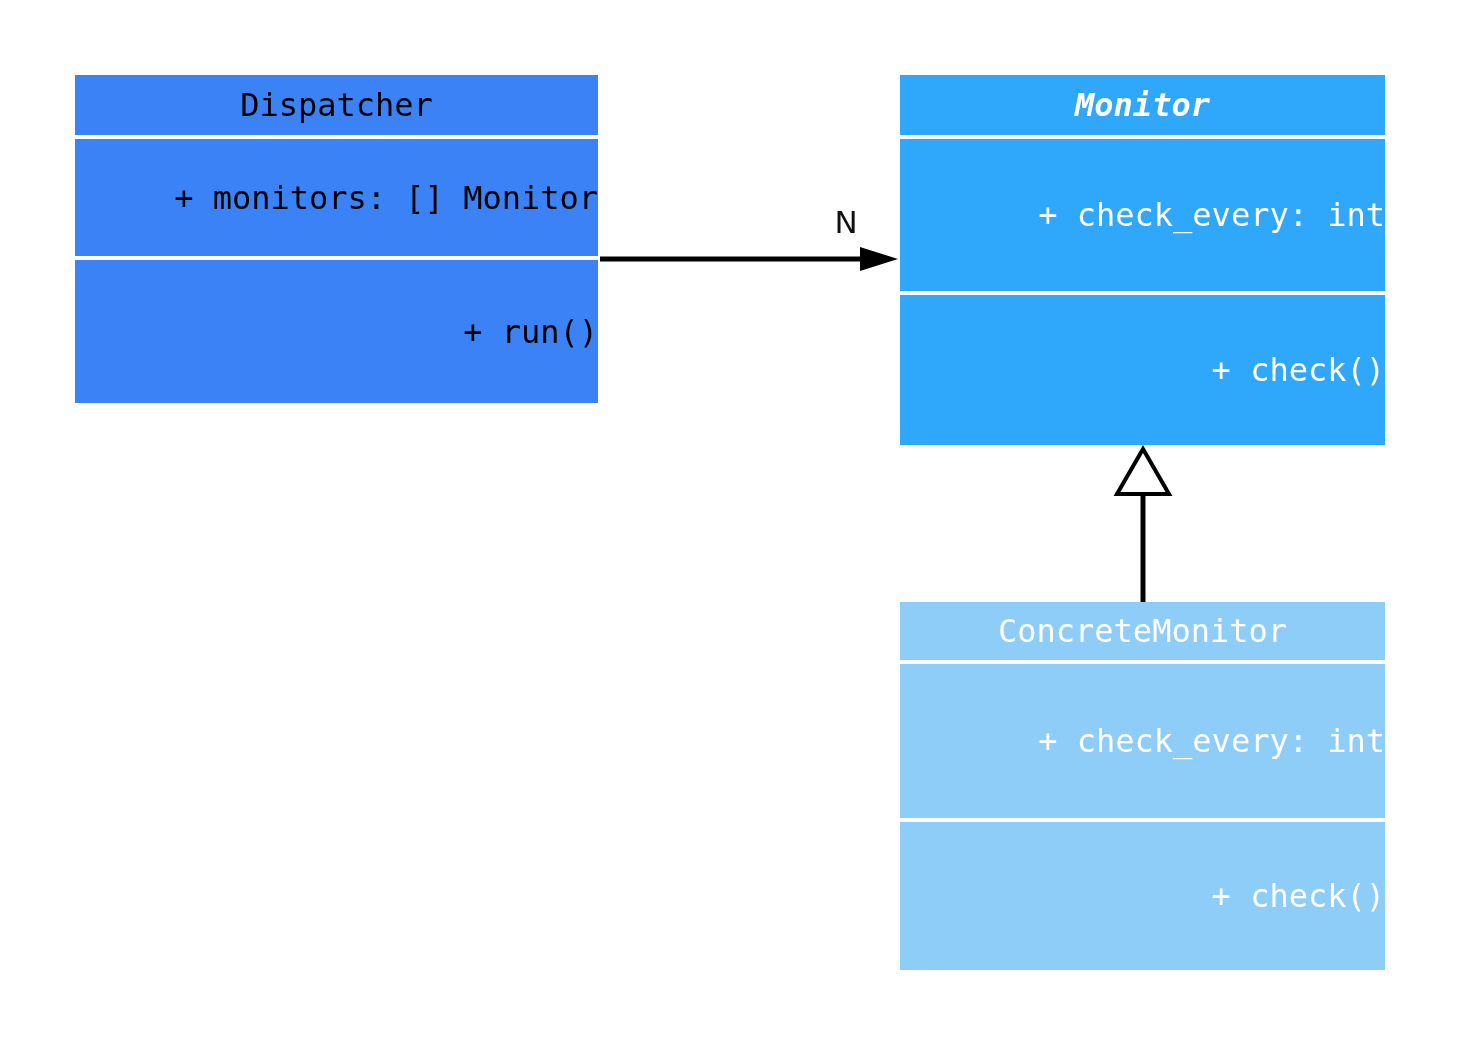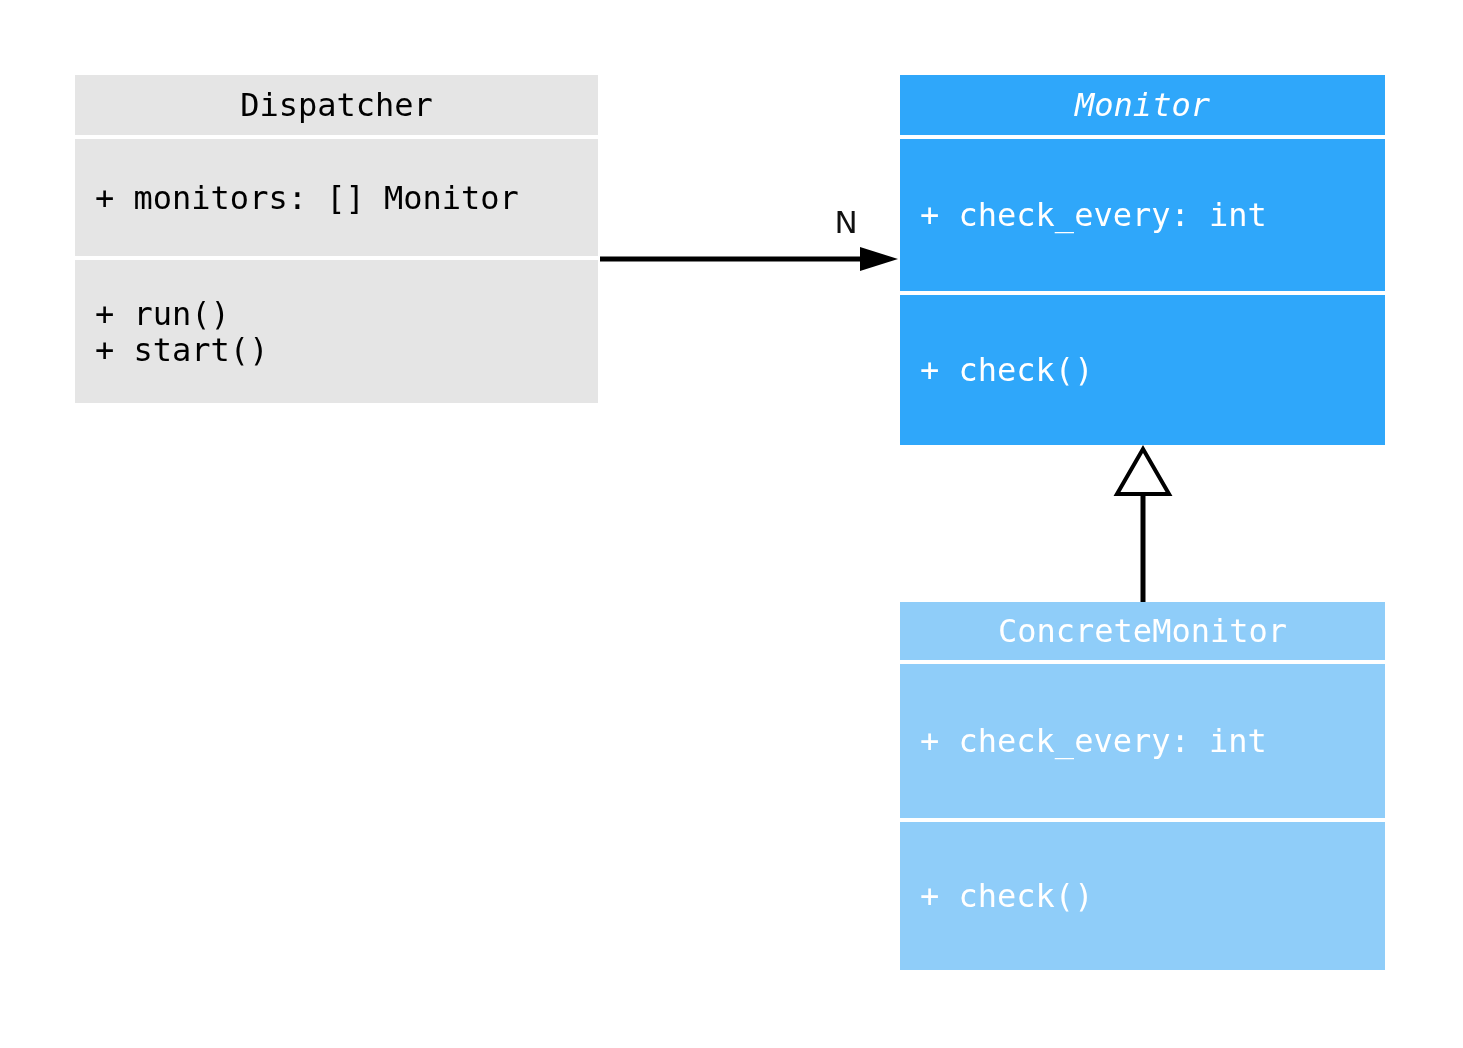--- a/index.html
+++ b/index.html
@@ -24,46 +24,47 @@
   .uml-class {
     position: absolute;
     display: flex;
     flex-direction: column;
     gap: 4px;
   }
   .compartment {
     display: flex;
     flex-direction: column;
     justify-content: center;
+    align-items: flex-end;
   }
   .class-title {
     align-items: center;
     text-align: center;
     font-size: 32px;
   }
   .members {
     padding-left: 20px;
     font-size: 32px;
     line-height: 36px;
   }
   .member {
     white-space: pre;
   }
 
   
   .class-dispatcher { left: 75px; top: 75px; width: 523px; color: #000000; }
-  .class-dispatcher .compartment { background: #e5e5e5; }
+  .class-dispatcher .compartment { background: #3b82f6; }
   .class-dispatcher .class-title { height: 60px; }
   .class-dispatcher .attrs { height: 117px; }
   .class-dispatcher .methods { height: 143px; }
 
   
   .class-monitor { left: 900px; top: 75px; width: 485px; color: #ffffff; }
   .class-monitor .compartment { background: #2FA7FA; }
-  .class-monitor .class-title { height: 60px; font-style: italic; }
+  .class-monitor .class-title { height: 60px; font-style: italic; font-weight: bold; }
   .class-monitor .attrs { height: 152px; }
   .class-monitor .methods { height: 150px; }
 
   
   .class-concrete-monitor { left: 900px; top: 602px; width: 485px; color: #ffffff; border-radius: 8px; }
   .class-concrete-monitor .compartment { background: #8FCDF9; }
   .class-concrete-monitor .class-title { height: 58px; }
   .class-concrete-monitor .attrs { height: 154px; }
   .class-concrete-monitor .methods { height: 148px; }
 
@@ -95,21 +96,20 @@
 
   <div class="multiplicity-label">N</div>
 
   <div class="uml-class class-dispatcher">
     <div class="compartment class-title">Dispatcher</div>
     <div class="compartment members attrs">
       <div class="member">+ monitors: [] Monitor</div>
     </div>
     <div class="compartment members methods">
       <div class="member">+ run()</div>
-      <div class="member">+ start()</div>
     </div>
   </div>
 
   <div class="uml-class class-monitor">
     <div class="compartment class-title">Monitor</div>
     <div class="compartment members attrs">
       <div class="member">+ check_every: int</div>
     </div>
     <div class="compartment members methods">
       <div class="member">+ check()</div>

